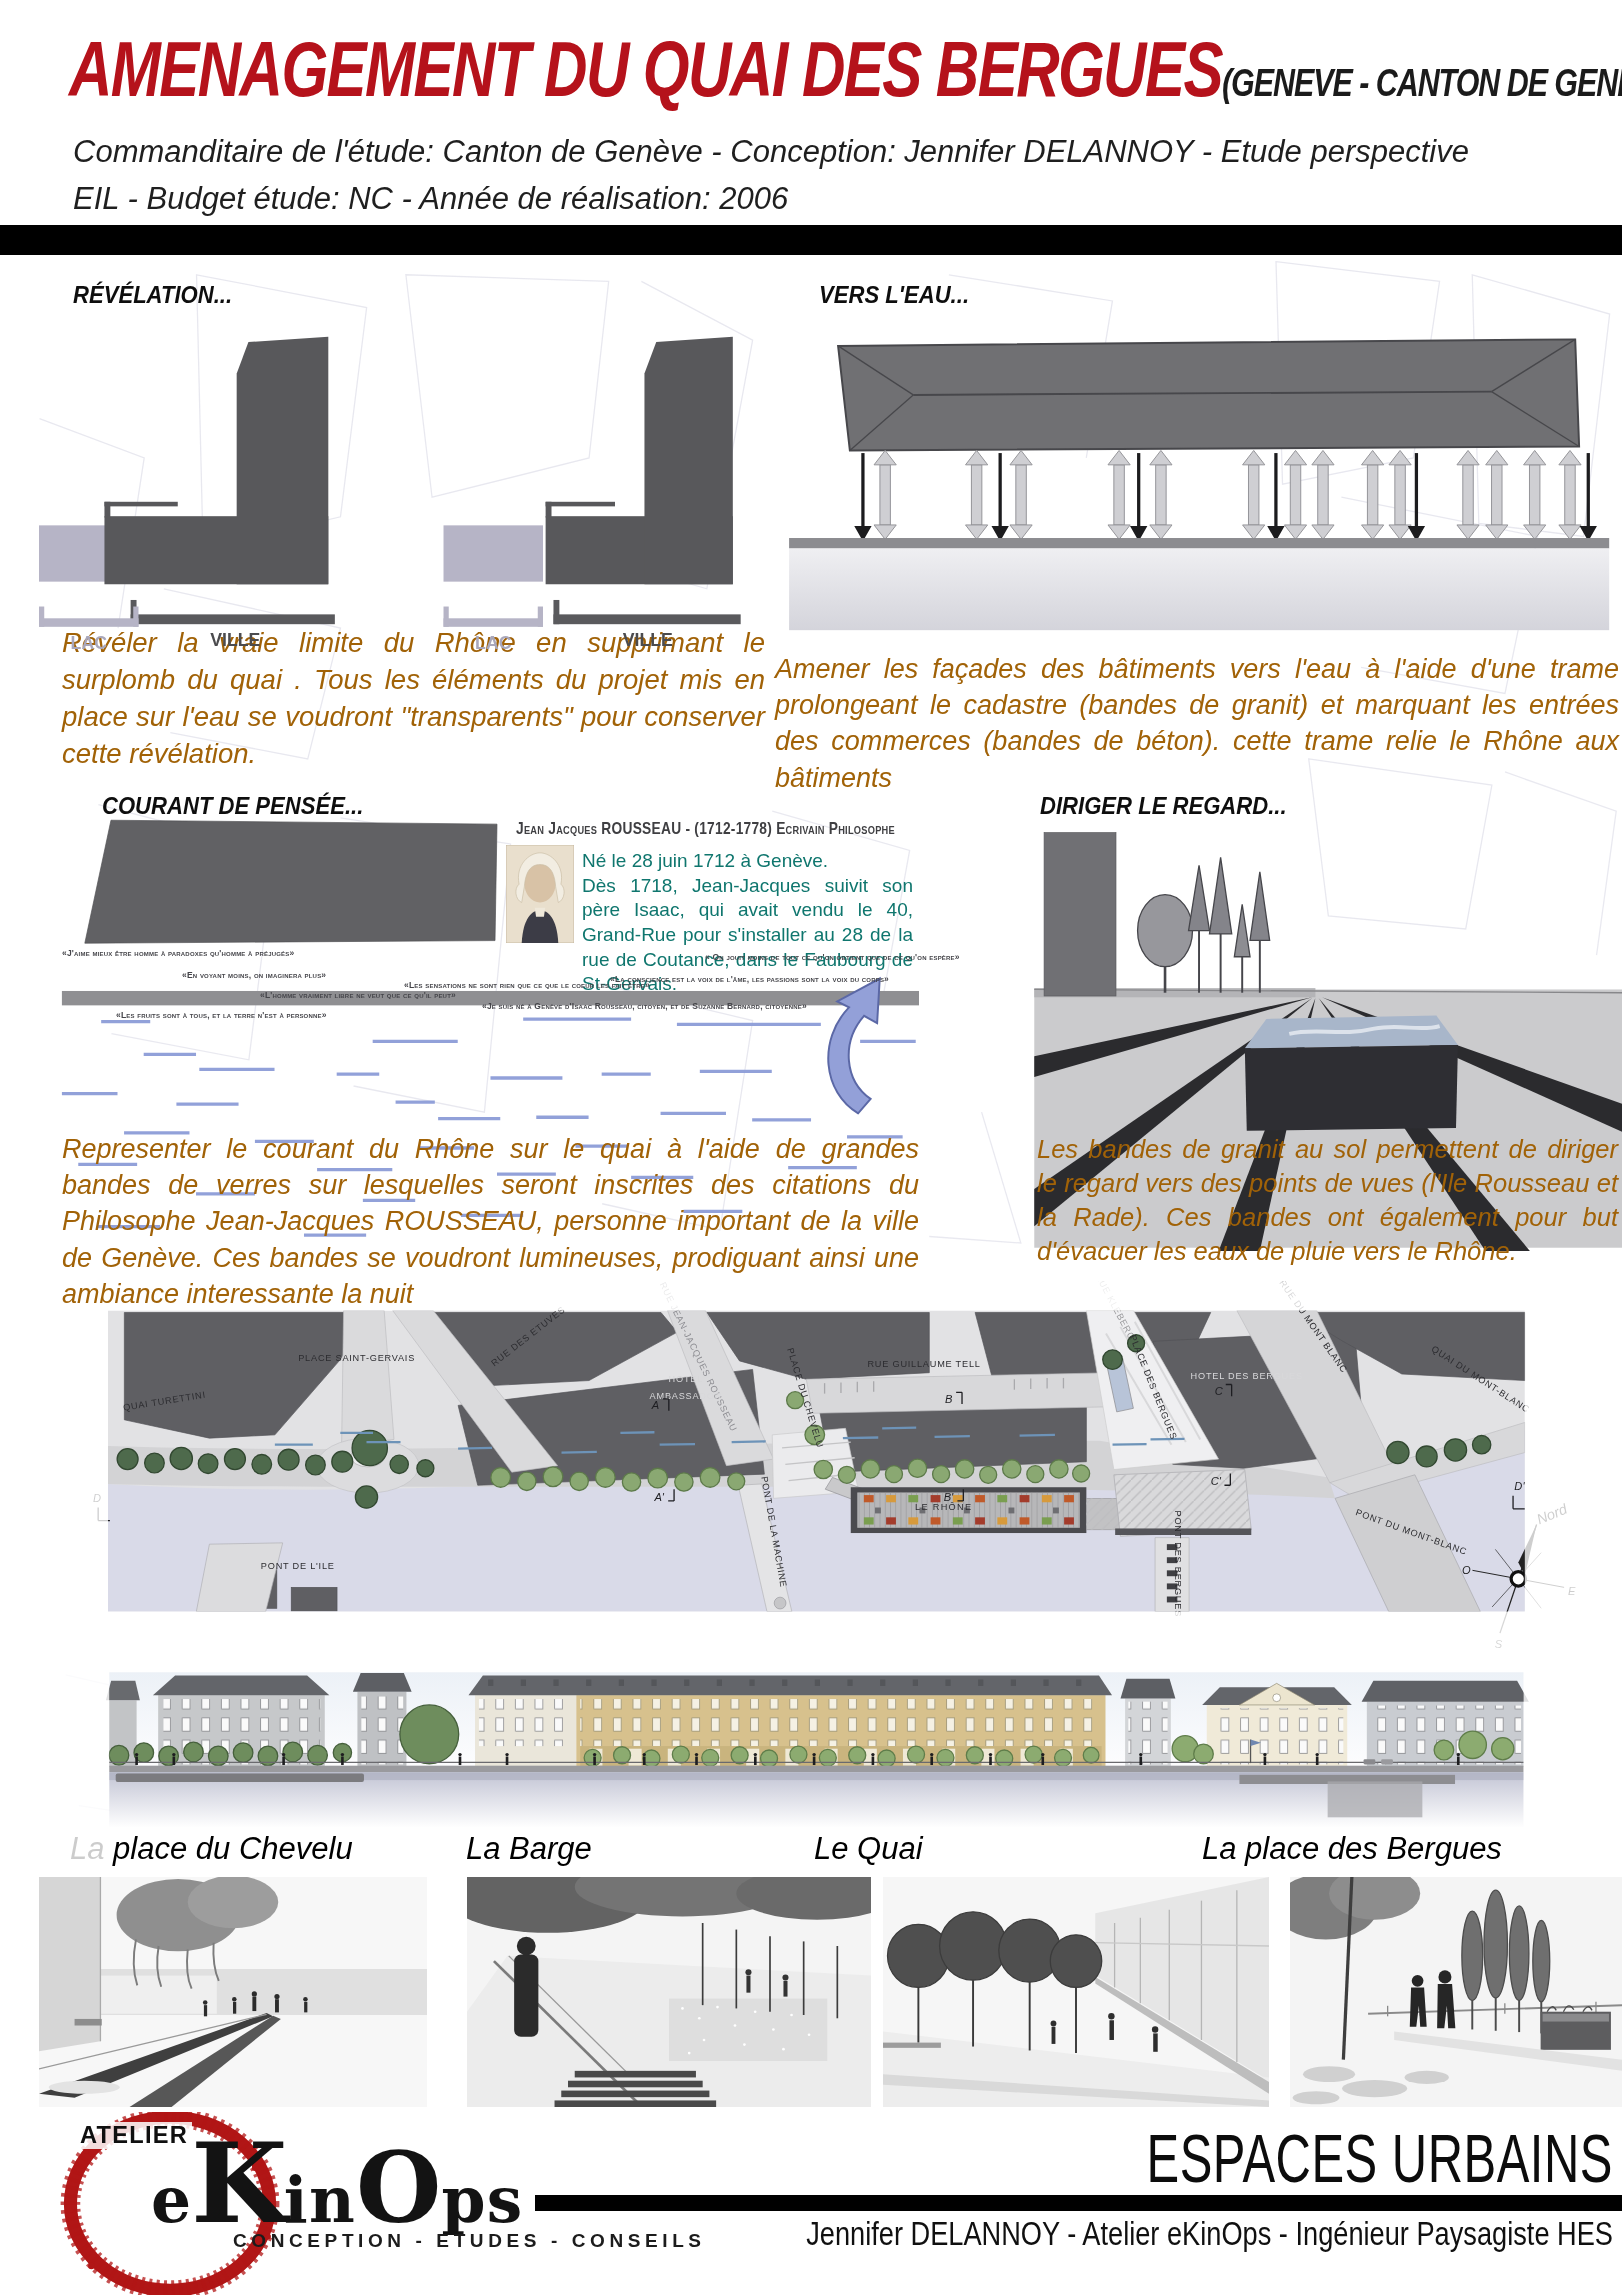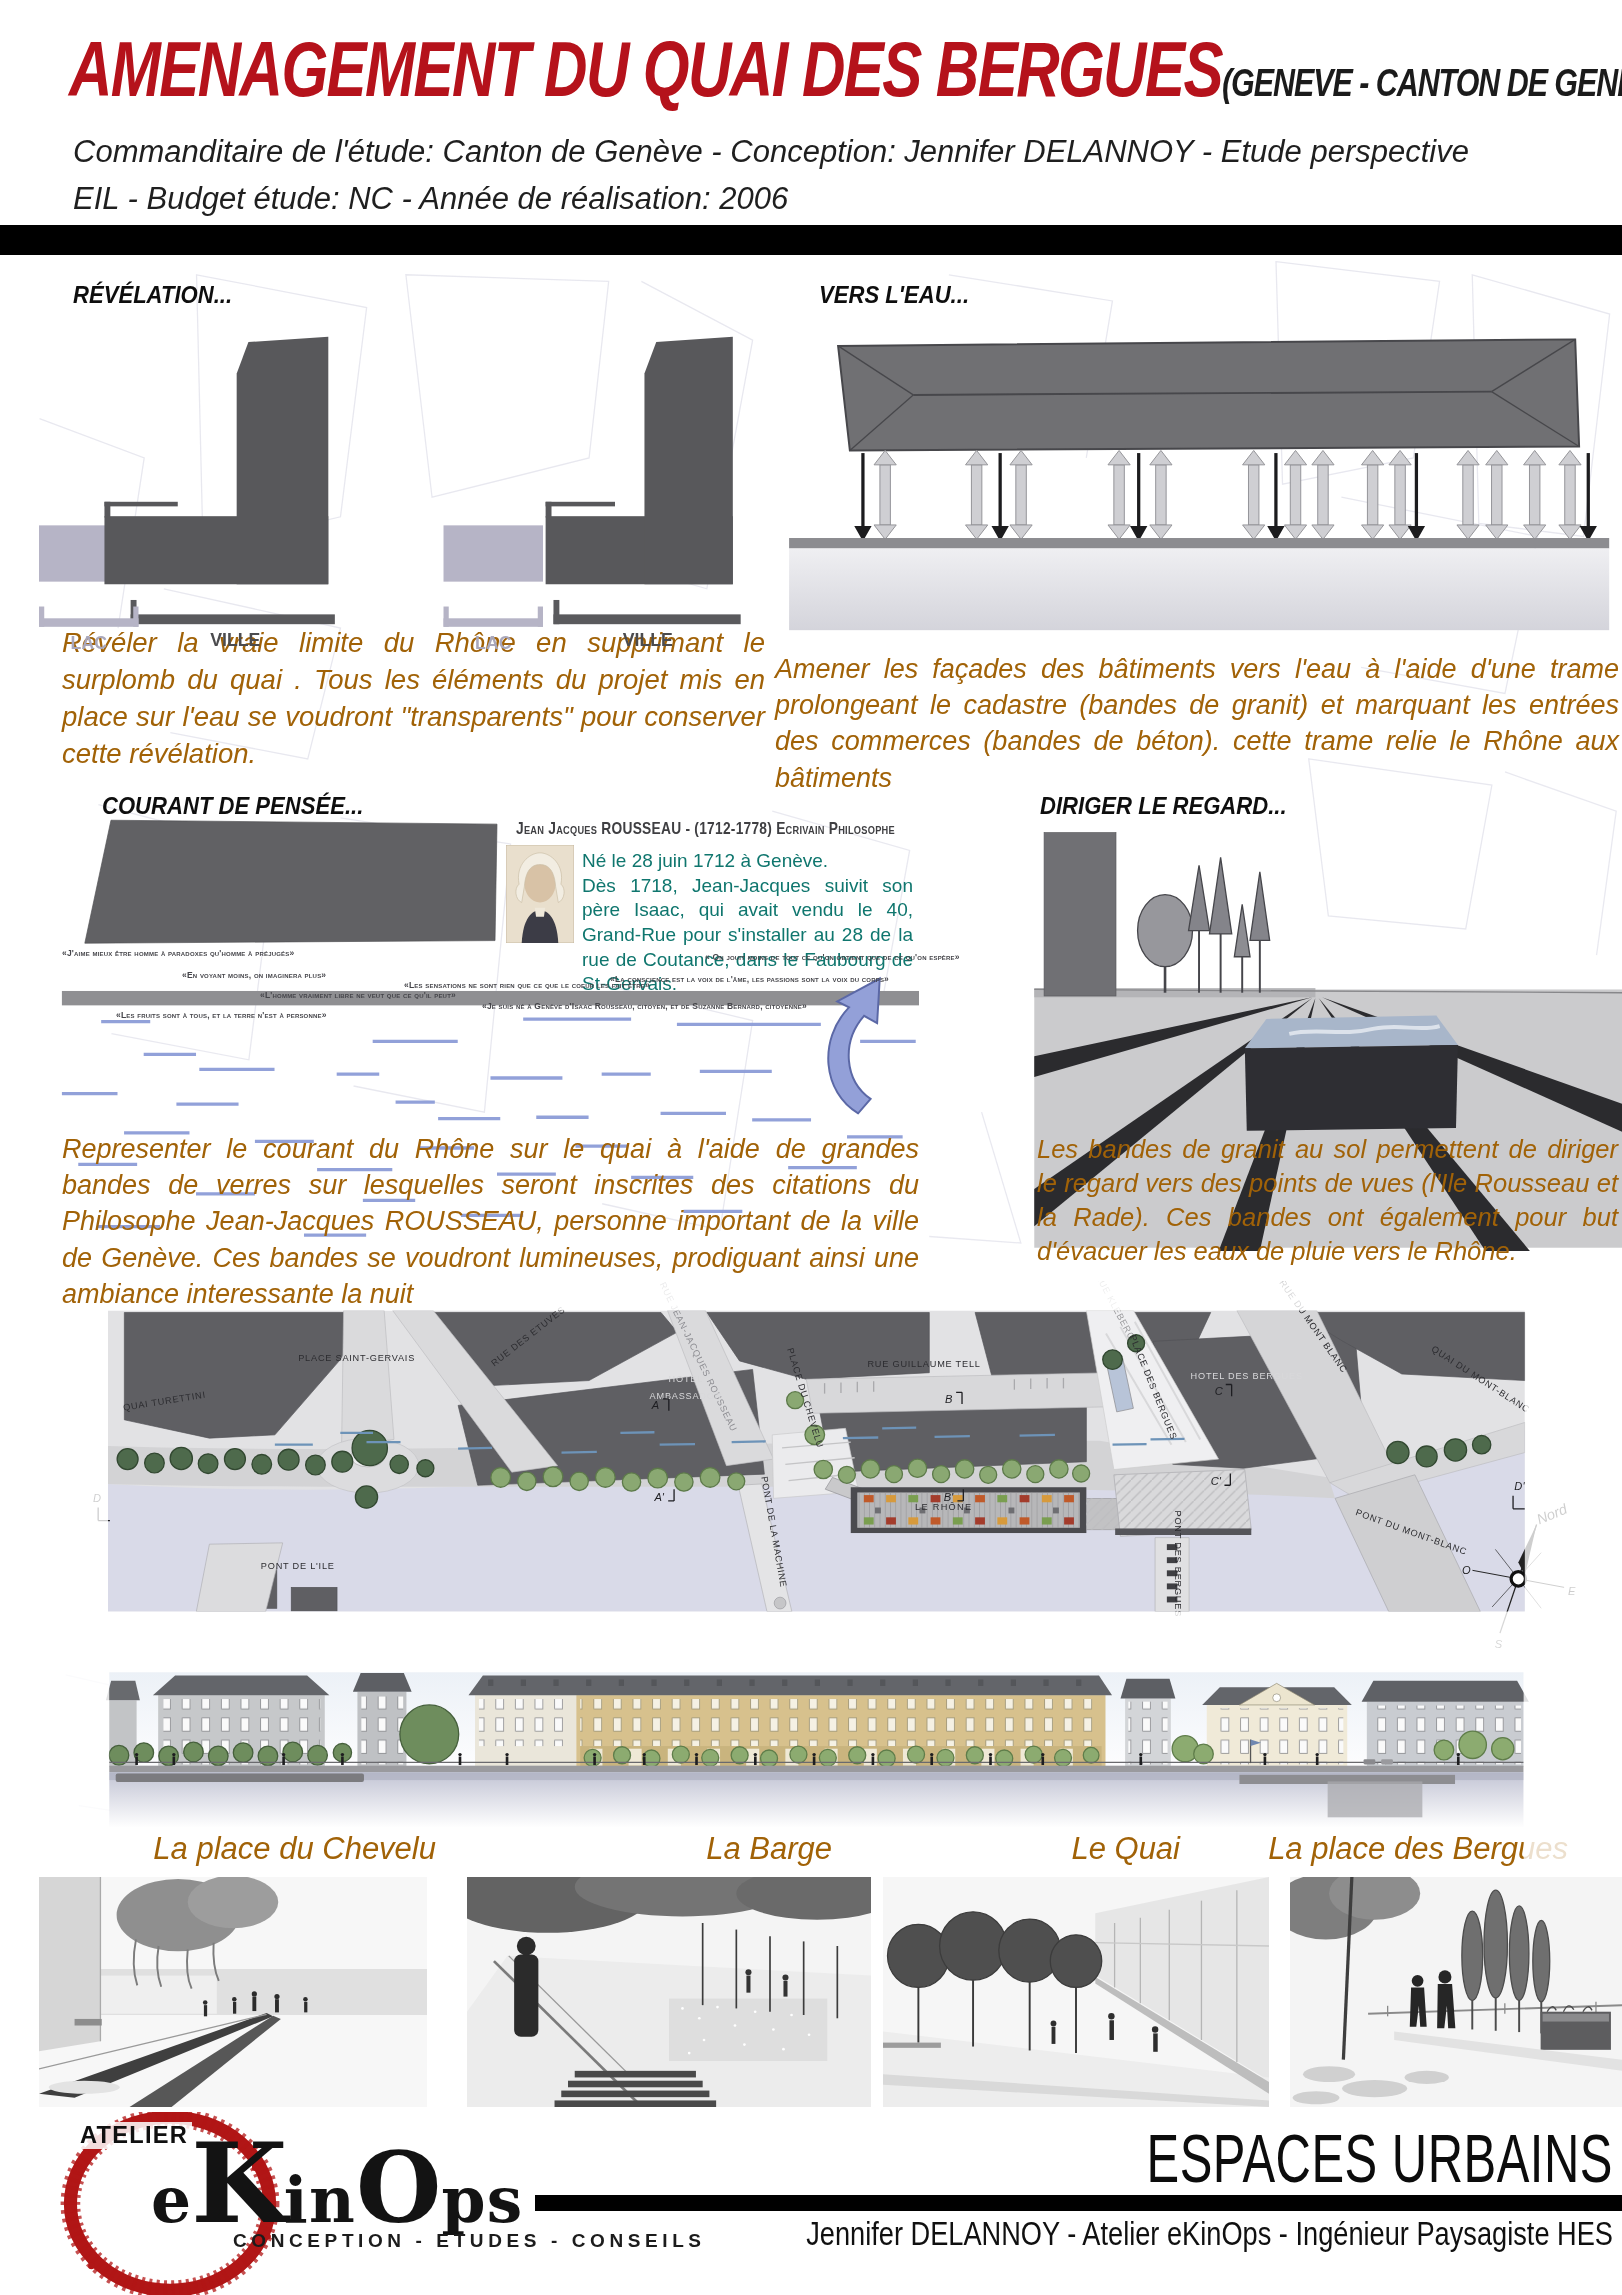--- a/index.html
+++ b/index.html
@@ -20,21 +20,21 @@
              transform-origin:left top;white-space:nowrap;}
   
   .body-txt{font-style:italic;font-size:27.5px;line-height:1.34;color:#a16207;text-align:justify;}
   
   .rousseau-h{font-weight:bold;font-variant:small-caps;font-size:16.4px;color:#3f3f42;white-space:nowrap;
               transform:scaleX(.84);transform-origin:left top;letter-spacing:0.3px;}
   .rousseau-bio{font-size:19px;line-height:1.3;color:#0f766e;text-align:justify;white-space:pre-line;}
   .quote{position:absolute;font-size:8.5px;font-weight:bold;font-variant:small-caps;color:#45454a;
          white-space:nowrap;z-index:6;letter-spacing:0.2px;}
   
-  .caption{position:absolute;width:366px;text-align:right;font-style:italic;font-size:31px;color:#a16207;}
+  .caption{position:absolute;width:366px;text-align:left;font-style:italic;font-size:31px;color:#000000;}
   
   .photo{position:absolute;top:1877px;height:230px;background:#f6f6f6;}
   .photo svg{width:100%;height:100%;display:block;}
   
   .logo-atelier{left:76px;top:2122px;font-size:23.6px;font-weight:bold;letter-spacing:1.3px;color:#101010;
                 background:rgba(255,255,255,.85);padding:0 3.9px;z-index:4;}
   .logo-name{left:113px;top:2128px;z-index:4;font-family:"DejaVu Serif","Liberation Serif",serif;
              font-weight:bold;color:#131313;white-space:nowrap;line-height:1;margin-left:38px;}
   .logo-name .p1{font-size:63px;}
   .logo-name .p2{font-size:111px;letter-spacing:-3.9px;}

